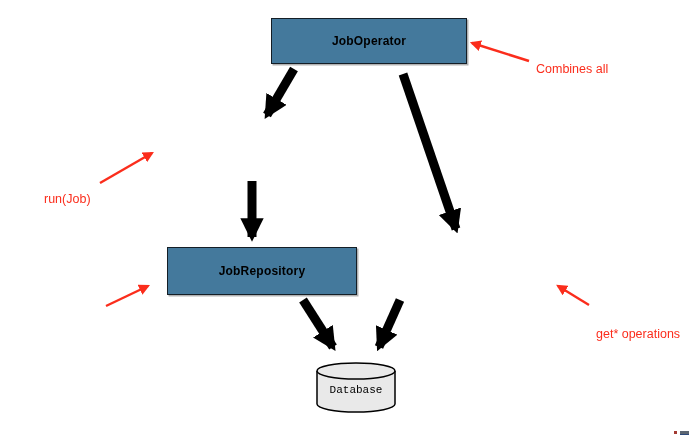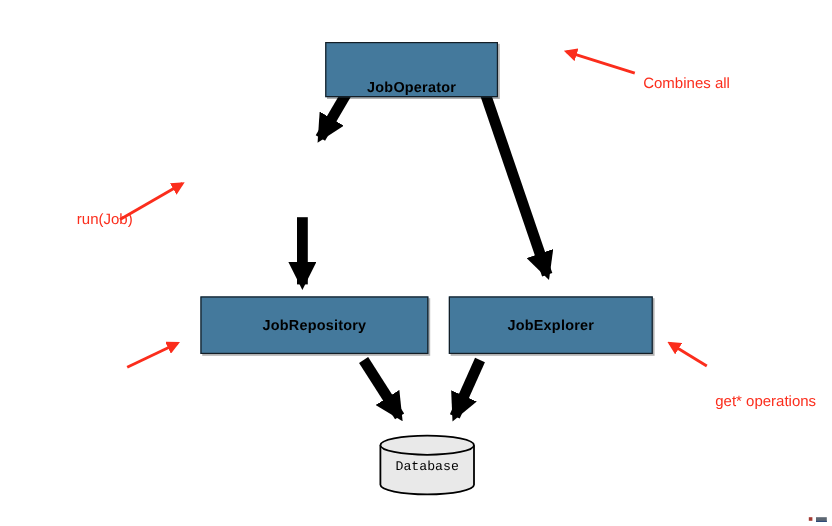--- a/index.html
+++ b/index.html
@@ -8,29 +8,29 @@
     font-family:"Liberation Sans",sans-serif;
   }
   .layer{position:absolute;left:0;top:0;width:693px;height:438px;}
   .node{
     position:absolute;box-sizing:border-box;
     background:#44799C;border:1.5px solid #141e26;
     box-shadow:1.5px 1.5px 0 rgba(0,0,0,.30);
     display:flex;align-items:center;justify-content:center;
     font-weight:bold;font-size:12px;color:#000;letter-spacing:.2px;
   }
-  #node-joboperator {left:271px;top:35px; width:144px;height:46px;align-items:flex-end;}
+  #node-joboperator {left:271px;top:18px; width:196px;height:46px;}
   #node-joblauncher {left:167px;top:130px;width:171px;height:47px;}
   #node-jobrepository{left:167px;top:247px;width:190px;height:48px;}
   #node-jobexplorer {left:374px;top:247px;width:170px;height:48px;}
   .annotation{
     position:absolute;color:#fb2d1c;font-size:12.5px;white-space:nowrap;
   }
   #ann-combines{left:536px;top:62px;}
-  #ann-run     {left:44px; top:176px;margin-left:20px;}
+  #ann-run     {left:44px; top:192px;}
   #ann-crud    {left:10px; top:312px;}
   #ann-get     {left:596px;top:327px;}
   #db-label{
     position:absolute;left:317px;top:384px;width:78px;text-align:center;
     font-size:11px;color:#000;font-family:Liberation Mono, monospace;
   }
   #footer-mark{position:absolute;left:674px;top:431px;height:4px;}
   #footer-mark span{display:inline-block;vertical-align:top;}
   #footer-mark .m1{width:3px;height:3px;background:#a33a33;margin-right:3px;}
   #footer-mark .m2{width:9px;height:3px;background:#5c6672;border-bottom:1px solid #2e4a7a;}
@@ -66,23 +66,20 @@
       <ellipse cx="356" cy="371" rx="39" ry="8" fill="#e9e9e9" stroke="#000" stroke-width="1.5"></ellipse>
     </g>
   </svg>
 
   <div class="node" id="node-joboperator">
     <span>JobOperator</span>
   </div>
   <div class="node" id="node-jobrepository">
     <span>JobRepository</span>
   </div>
-  <div class="node" id="node-jobexplorer">
-    <span>JobExplorer</span>
-  </div>
 
   <div id="db-label">Database</div>
 
   <div class="annotation" id="ann-combines">Combines all</div>
   <div class="annotation" id="ann-run">run(Job)</div>
   <div class="annotation" id="ann-get">get* operations</div>
 
   <div id="footer-mark">
     <span class="m1"></span><span class="m2"></span>
   </div>

